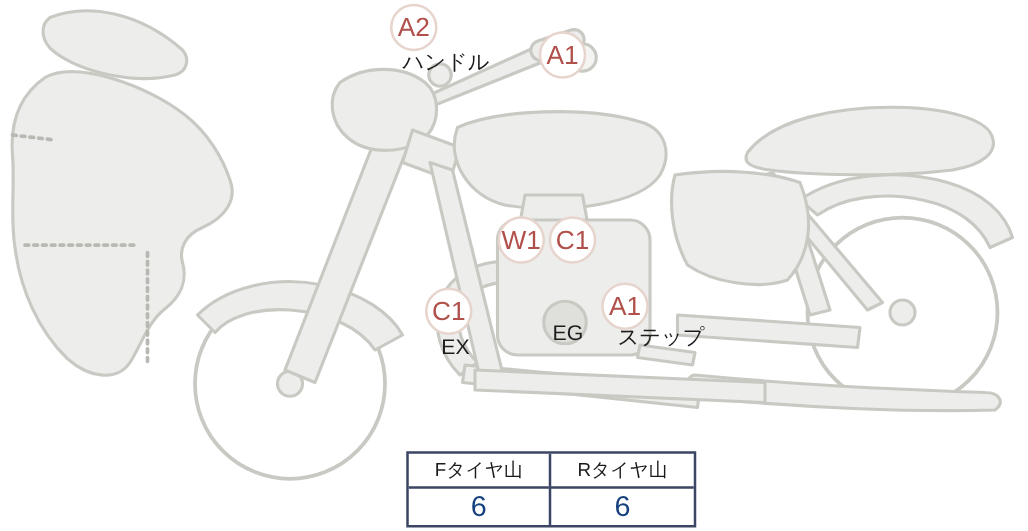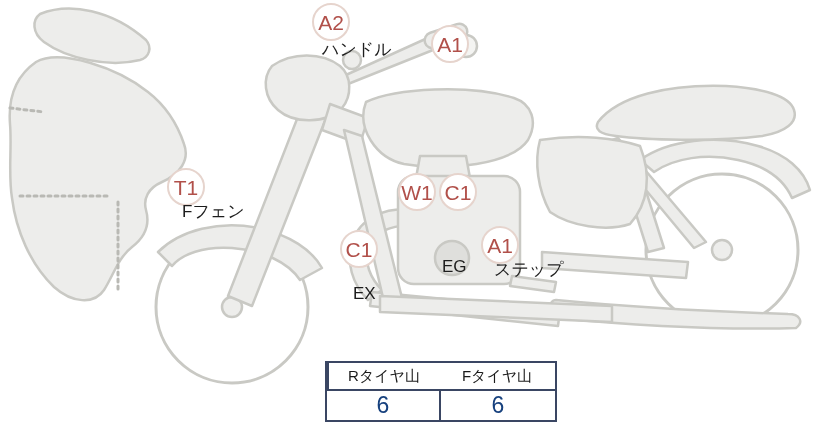--- a/index.html
+++ b/index.html
@@ -88,49 +88,43 @@
     </div>
     <div class="ann-label" style="margin-left:10px;margin-top:-1px;">ハンドル</div>
   </div>
 
   <div class="ann" style="left:431px;top:25px;">
     <div class="codes">
       <span class="code">A1</span>
     </div>
   </div>
 
-  <div class="ann" style="left:167px;top:168px;">
-    <div class="codes">
-      <span class="code">T1</span>
-    </div>
-    <div class="ann-label" style="margin-left:15px;margin-top:-4px;">Fフェン</div>
-  </div>
 
   <div class="ann" style="left:398px;top:173px;gap:44px;">
     <div class="codes">
       <span class="code">W1</span>
       <span class="code">C1</span>
     </div>
     <div class="ann-label" style="margin-left:44px;margin-top:2px;">EG</div>
   </div>
 
   <div class="ann" style="left:340px;top:230px;">
     <div class="codes">
       <span class="code">C1</span>
     </div>
-    <div class="ann-label" style="margin-left:13px;margin-top:16px;">EX</div>
+    <div class="ann-label" style="margin-left:13px;margin-top:0px;">EX</div>
   </div>
 
   <div class="ann" style="left:481px;top:226px;">
     <div class="codes">
       <span class="code">A1</span>
     </div>
     <div class="ann-label" style="margin-left:13px;margin-top:-4px;text-align:center;">ステップ</div>
   </div>
 
   <div class="tire-table">
+    <div class="tt-cell tt-header">Fタイヤ山</div>
     <div class="tt-cell tt-header tt-col2">Rタイヤ山</div>
-    <div class="tt-cell tt-header">Fタイヤ山</div>
     <div class="tt-cell tt-value tt-row2">6</div>
     <div class="tt-cell tt-value tt-col2 tt-row2">6</div>
   </div>
 
 </div>
 
 </body></html>

